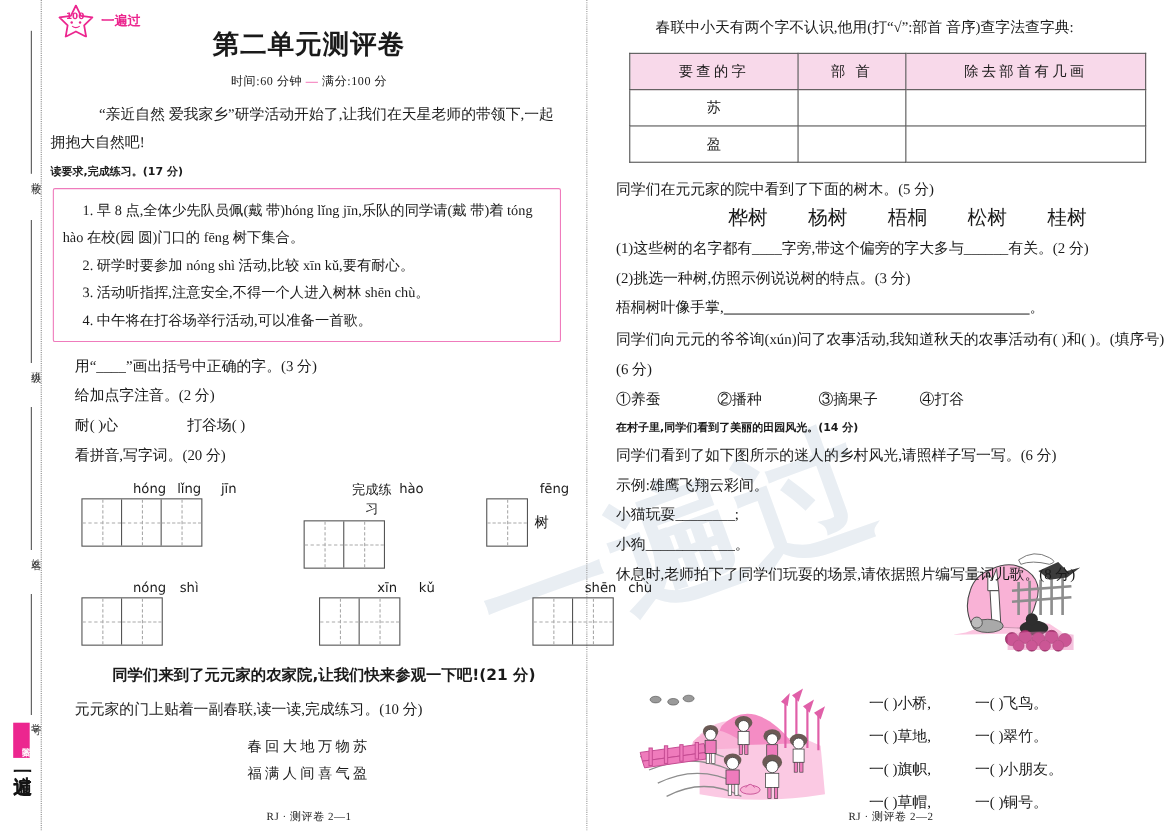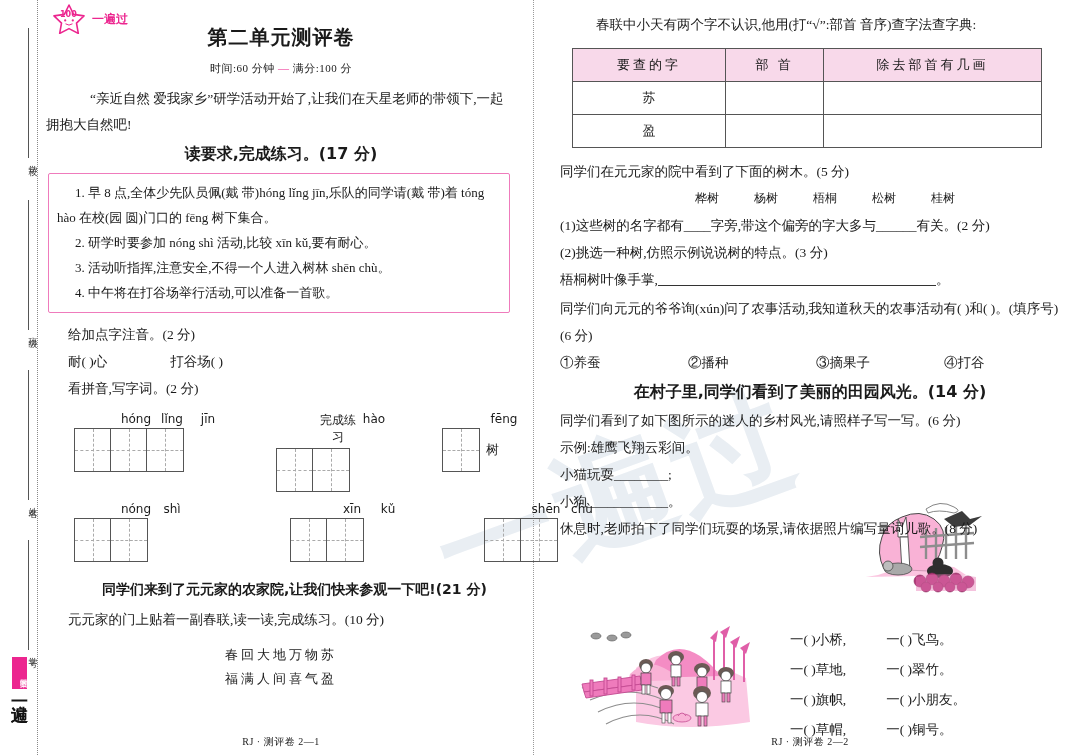--- a/index.html
+++ b/index.html
@@ -124,41 +124,40 @@
     position: absolute;
     left: 533px; top: 0;
     height: 755px; width: 0;
     border-left: 1px dotted #9a9a9a;
     z-index: 1;
   }
 
   
   .doc-title {
     text-align: center;
-    font-size: 20px;
+    font-size: 24px;
     font-weight: bold;
     margin-top: 24px;
     letter-spacing: 1px;
     font-family: "DejaVu Serif", serif;
   }
   .subline {
     text-align: center;
     font-size: 11px;
     margin-top: 10px;
     letter-spacing: 0.5px;
   }
   .subline .dash { color: #ec268f; }
   .lead {
     font-size: 13.5px;
     line-height: 26px;
     margin-top: 8px;
   }
   .sec-head {
-    text-align: center;
-    font-size: 16px;
+    font-size: 10px;
     font-weight: bold;
     margin-top: 8px;
     font-family: "DejaVu Sans", sans-serif;
   }
   .sec-head-l {
     font-size: 14px;
     font-weight: bold;
     text-indent: 56px;
     line-height: 26px;
     font-family: "DejaVu Sans", sans-serif;
@@ -265,33 +264,32 @@
   .dict-table th, .dict-table td {
     border: 1px solid #555;
     height: 30px;
     font-size: 13px;
     font-weight: normal;
     text-align: center;
   }
   .dict-table thead th { background: #f8d9ea; letter-spacing: 3px; }
 
   .tree-list {
-    font-size: 12px;
+    font-size: 18px;
     line-height: 27px;
     text-align: center;
     letter-spacing: 0px;
     padding-left: 30px;
   }
   .tree-list span { margin: 0 16px; }
 
   .opt-row {
     font-size: 13.5px;
     line-height: 27px;
     display: flex;
-    gap: 36px;
   }
   .opt-row span { width: 92px; }
 
   
   .illus1 {
     position: absolute;
     left: 858px; top: 497px;
     width: 126px; height: 96px;
   }
   .illus2 {
@@ -366,27 +364,28 @@
     <div class="sec-head" style="margin-top:6px;">读要求,完成练习。(17 分)</div>
 
     <div class="pink-box">
       <div class="bline first">1. 早 8 点,全体少先队员佩(戴  带)hóng lǐng jīn,乐队的同学请(戴  带)着 tóng hào 在校(园  圆)门口的 fēng 树下集合。</div>
       <div class="bline first">2. 研学时要参加 nóng shì 活动,比较 xīn kǔ,要有耐心。</div>
       <div class="bline first">3. 活动听指挥,注意安全,不得一个人进入树林 shēn chù。</div>
       <div class="bline first">4. 中午将在打谷场举行活动,可以准备一首歌。</div>
     </div>
 
     <div style="padding-left:22px;margin-top:8px;">
+      <div class="qline">用“____”画出括号中正确的字。(3 分)</div>
       <div class="qline">给加点字注音。(2 分)</div>
       <div class="qline">
         <span>耐(      )心</span>
         <span style="display:inline-block;width:56px;"></span>
         <span>打谷场(          )</span>
       </div>
-      <div class="qline">看拼音,写字词。(2 分)</div>
+      <div class="qline">看拼音,写字词。(20 分)</div>
     </div>
 
     <div class="grid-row">
       <div class="grid-cell-group">
         <div class="py-head">
           <span>hóng</span>
           <span>lǐng</span>
           <span>jīn</span>
         </div>
         <div class="tzg">

